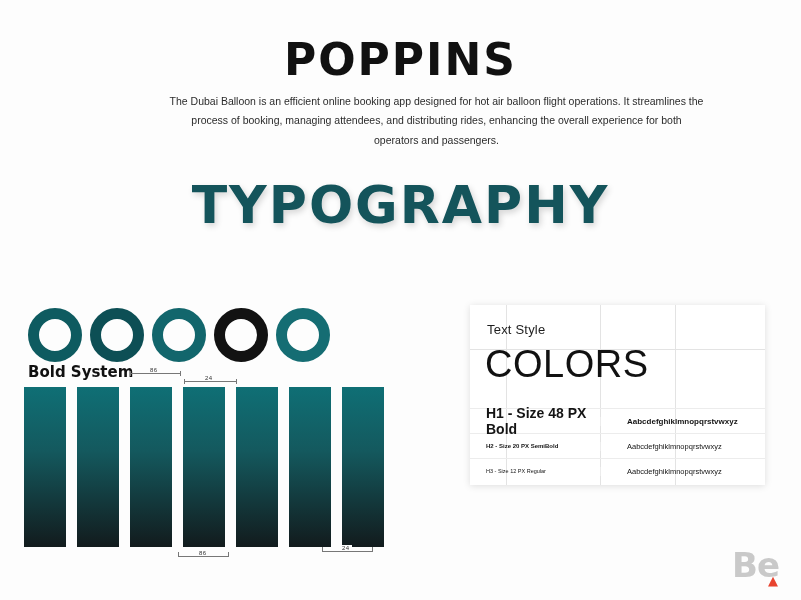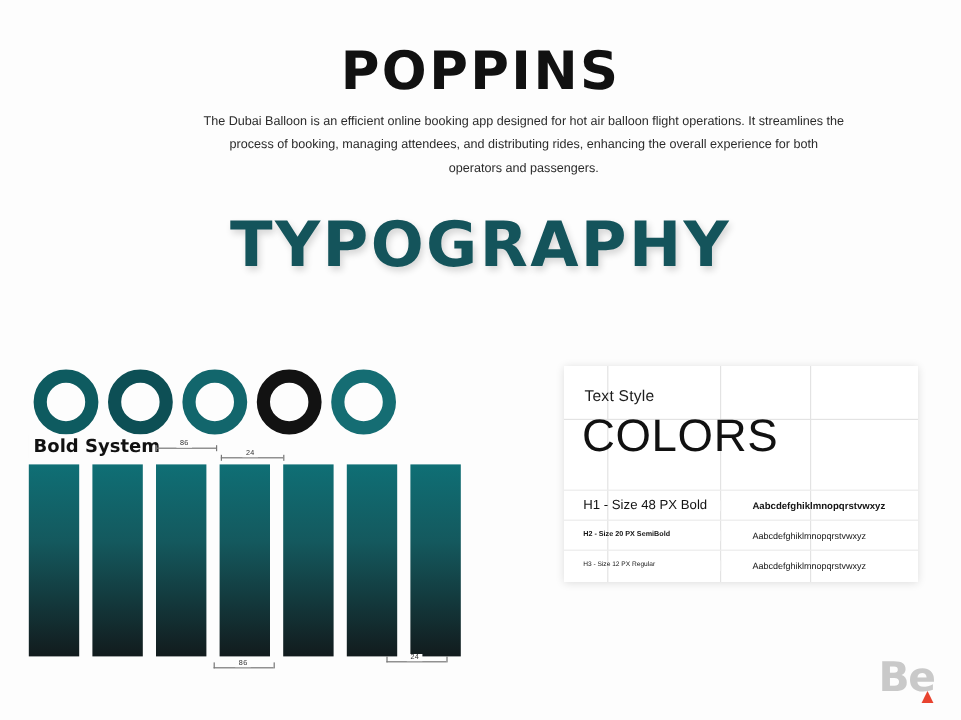--- a/index.html
+++ b/index.html
@@ -205,21 +205,21 @@
     box-sizing: border-box;
     color: #141414;
   }
   .spec-sample {
     flex: 1;
     padding-left: 26px;
     box-sizing: border-box;
     color: #141414;
     border-left: 0.7px solid #ececec;
   }
-  .r1 .spec-name { font-size: 11px; font-weight: 400; }
+  .r1 .spec-name { font-size: 14px; font-weight: 700; }
   .r1 .spec-sample { font-size: 8px; font-weight: 700; }
   .r2 .spec-name { font-size: 6px; font-weight: 600; }
   .r2 .spec-sample { font-size: 7.5px; font-weight: 500; }
   .r3 .spec-name { font-size: 5.5px; font-weight: 400; }
   .r3 .spec-sample { font-size: 7.5px; font-weight: 400; }
 
   
   .watermark {
     position: absolute;
     right: 22px;

